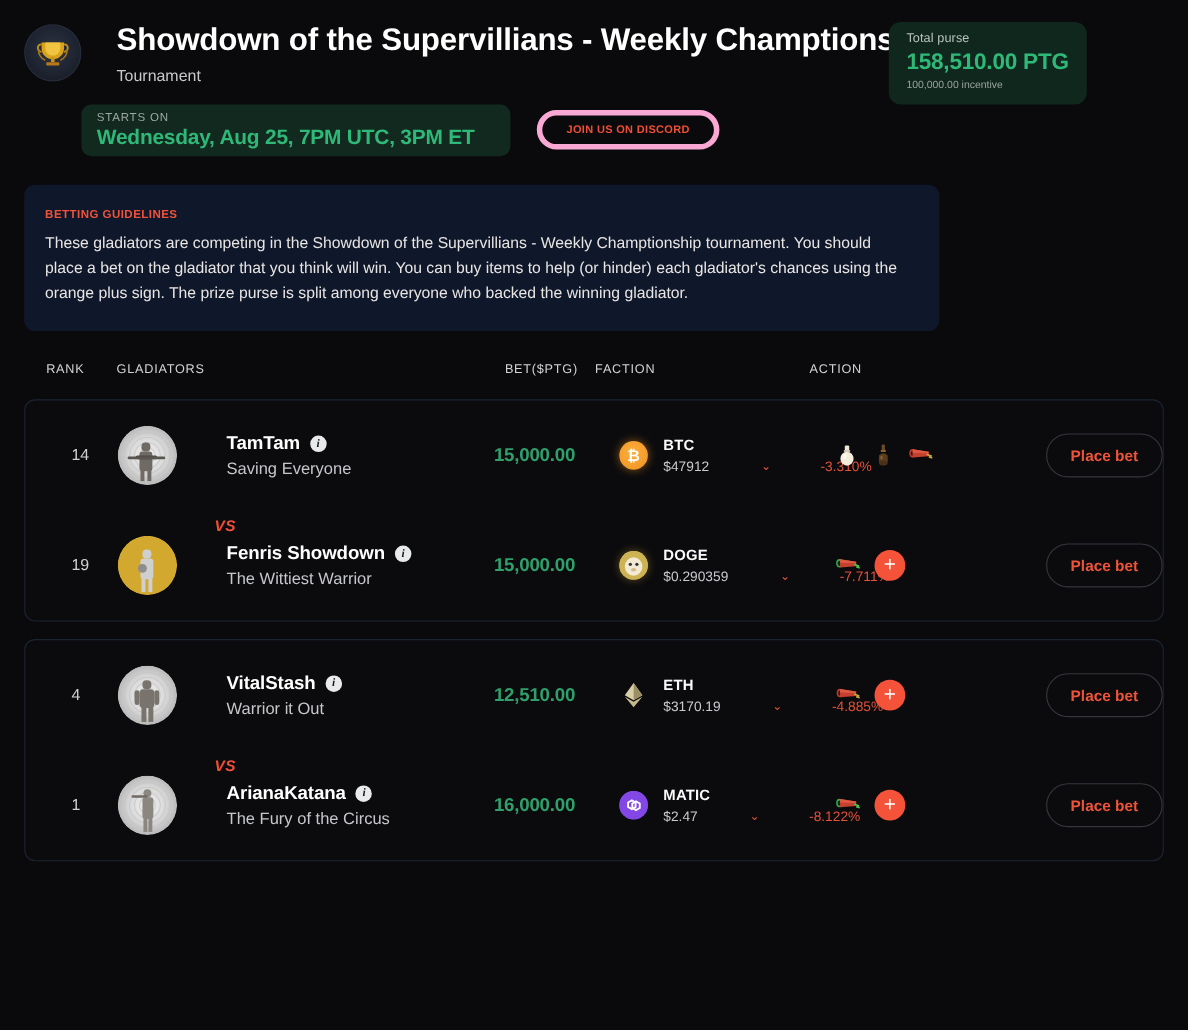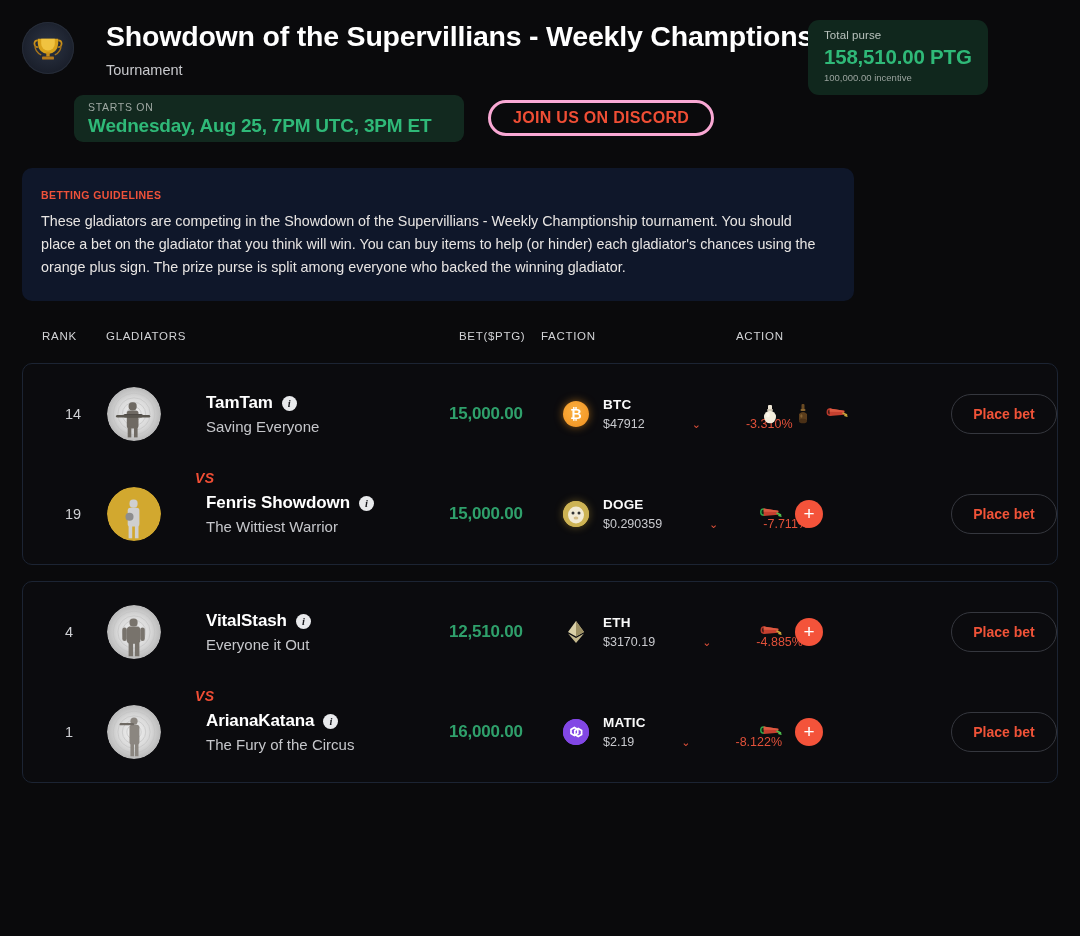--- a/index.html
+++ b/index.html
@@ -54,22 +54,22 @@
   }
   .starts-label {
     font-size: 10.5px; color: #9fa8a3; letter-spacing: 0.7px; font-weight: 500;
   }
   .starts-value {
     font-size: 19px; font-weight: 700; color: #2fb978; margin-top: 2px;
     letter-spacing: -0.2px; white-space: nowrap;
   }
   .discord-btn {
     margin-left: 24px; height: 36px; padding: 0 22px;
-    border: 3px solid #f9a8d4; border-radius: 18px; background: transparent;
-    color: #f04e35; font-size: 16px; font-weight: 600; letter-spacing: 0.3px;
+    border: 5px solid #f9a8d4; border-radius: 18px; background: transparent;
+    color: #f04e35; font-size: 10px; font-weight: 600; letter-spacing: 0.3px;
     display: flex; align-items: center; justify-content: center; cursor: pointer;
     white-space: nowrap;
   }
 
   
   .guidelines {
     margin: 26px 0 0 22px; width: 832px;
     background: #0f172a; border-radius: 10px;
     padding: 21px 26px 22px 19px;
   }
@@ -386,21 +386,21 @@
                   <rect x="37" y="25" width="5" height="15" rx="2.5"></rect>
       <rect x="24" y="42" width="5" height="15"></rect>
                   <rect x="31" y="42" width="5" height="15"></rect>
                 </g>
               </svg></span>
         <div class="glad-text">
           <div class="glad-name-row">
             <span class="glad-name">VitalStash</span>
             <span class="info-icon">i</span>
           </div>
-          <div class="glad-desc">Everyone it Out</div>
+          <div class="glad-desc">Warrior it Out</div>
         </div>
       </div>
       <div class="cell-bet">12,510.00</div>
       <div class="cell-faction">
         <div class="coin-icon coin-eth">
       <svg viewBox="0 0 26 26" width="26" height="26">
       <path d="M13 2 L21 13 L13 17.5 L5 13 Z" fill="#d9cfa6"></path>
       <path d="M13 2 L21 13 L13 17.5 Z" fill="#9c8f63"></path>
       <path d="M13 19 L21 14.5 L13 24 L5 14.5 Z" fill="#c4b88c"></path>
               </svg>
@@ -471,21 +471,21 @@
                 <circle cx="13" cy="13" r="13" fill="#8247e5"></circle>
       <g fill="none" stroke="#fff" stroke-width="1.7">
       <path d="M8 10.5 l3.4-2 3.4 2 v4 l-3.4 2 -3.4-2z"></path>
       <path d="M11.8 11.5 l3.4-2 3.4 2 v4 l-3.4 2 -3.4-2z"></path>
                 </g>
               </svg>
             </div>
         <div class="faction-text">
           <div class="faction-name">MATIC</div>
           <div class="faction-sub">
-            <span class="faction-price">$2.19</span>
+            <span class="faction-price">$2.47</span>
             <span class="chg-arrow">⌄</span>
             <span class="faction-change">-8.122%</span>
           </div>
         </div>
       </div>
       <div class="cell-action">
             <span class="item-icon">
       <svg viewBox="0 0 28 24" width="26" height="22">
         <ellipse cx="5.5" cy="11" rx="3.4" ry="4.2" fill="#2ea84a"></ellipse>
         <ellipse cx="5.5" cy="11" rx="1.9" ry="2.6" fill="#0d2a14"></ellipse>

